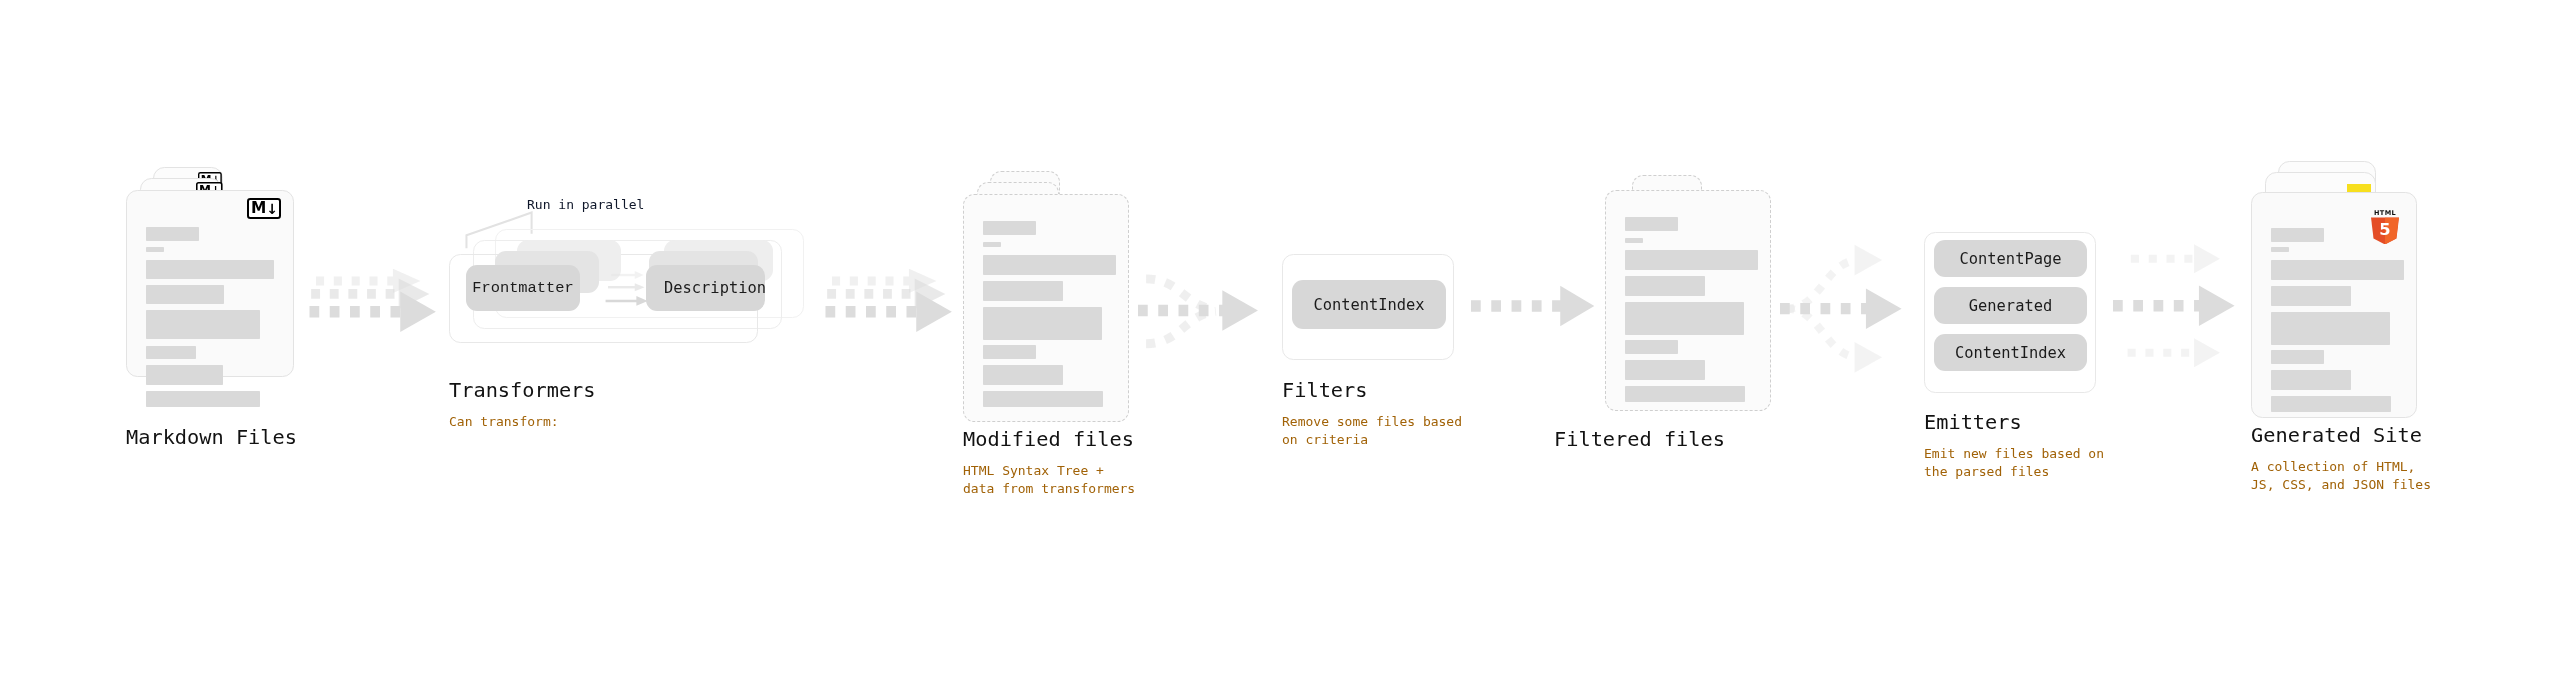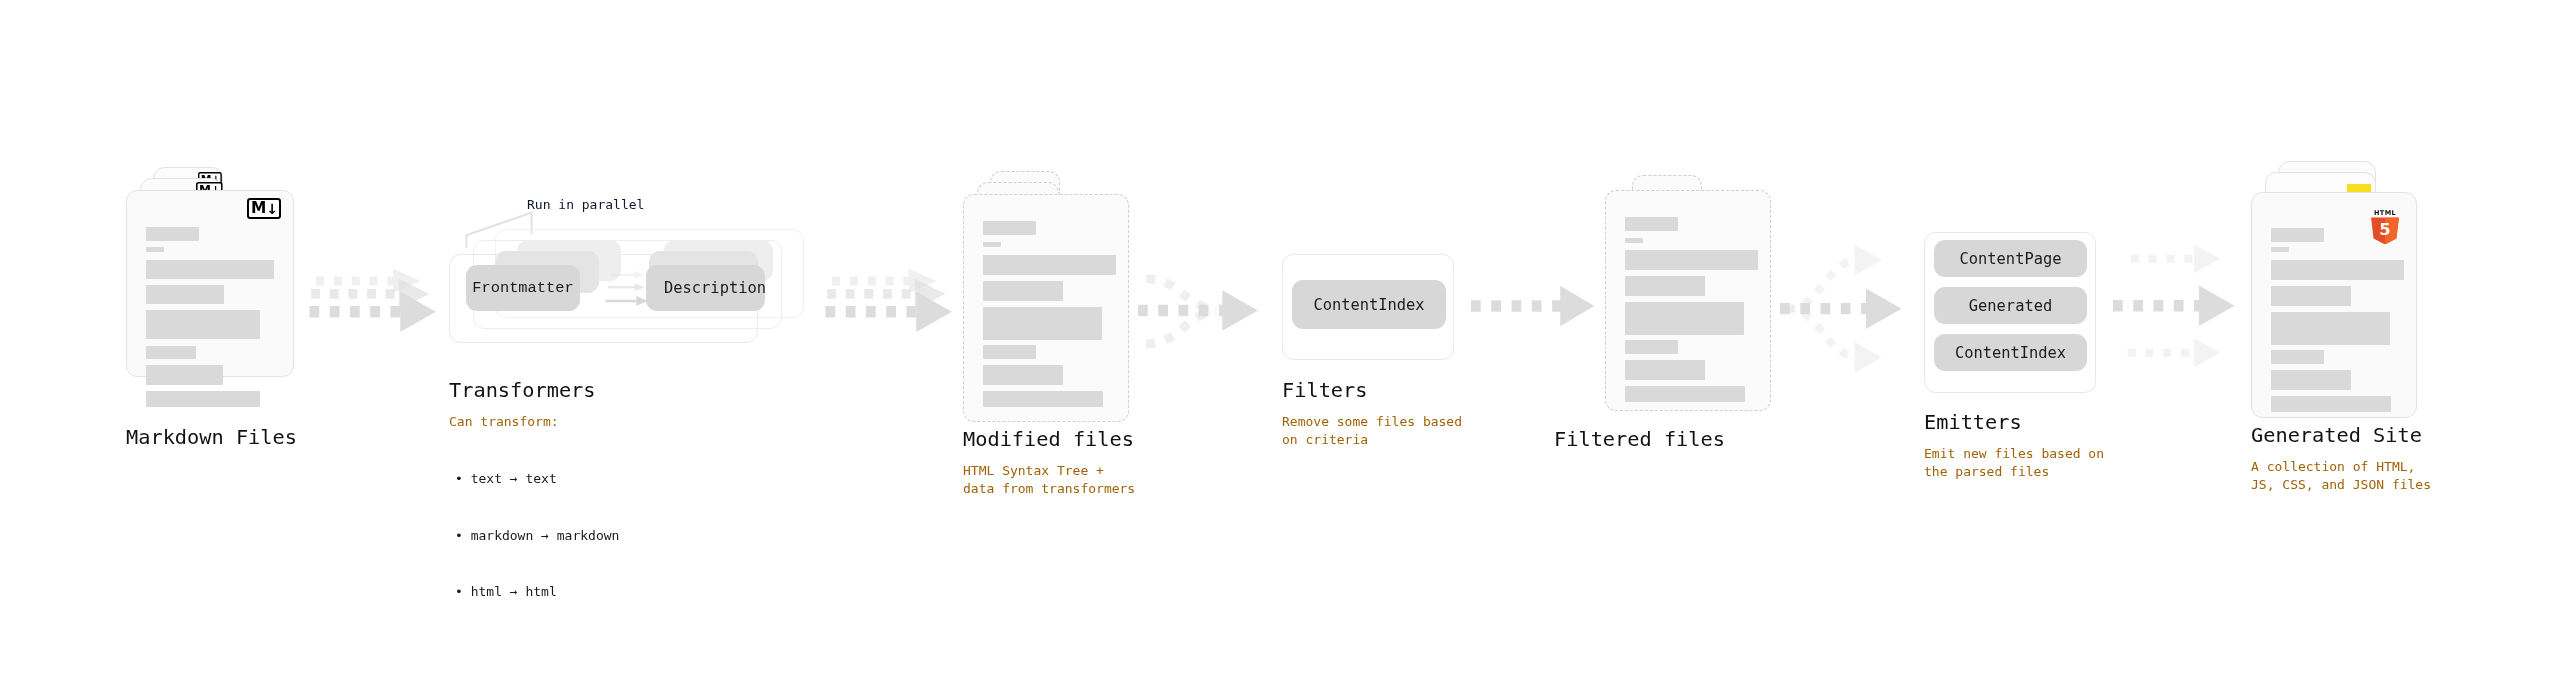--- a/index.html
+++ b/index.html
@@ -247,25 +247,20 @@
     <div class="pill" style="left:17px;  top:36px; width:114px; height:46px;font-family:Liberation Mono, monospace;">
       <span>Frontmatter</span>
     </div>
     <div class="pill" style="left:197px; top:36px; width:119px; height:46px;padding-left:19px;">
       <span>Description</span>
     </div>
   </div>
 
   <div class="title" style="left:449px; top:378px;">Transformers</div>
   <div class="subtitle" style="left:449px; top:413px;">Can transform:</div>
-  <div class="bullets" style="left:455px; top:433px;">
-    <div>•&nbsp;<span>text → text</span></div>
-    <div>•&nbsp;<span>markdown → markdown</span></div>
-    <div>•&nbsp;<span>html → html</span></div>
-  </div>
 
   <svg style="left:825px; top:268px; width:163px; height:81px;" viewBox="0 0 200 100" width="163" height="81">
     <g opacity="0.42">
       <line x1="8" y1="16" x2="110" y2="16" stroke="#dcdcdc" stroke-width="11" stroke-dasharray="10 12"></line>
       <polygon points="103,1 137,16 103,31" fill="#dcdcdc"></polygon>
     </g>
     <g opacity="0.6">
       <line x1="2" y1="32" x2="116" y2="32" stroke="#dcdcdc" stroke-width="12" stroke-dasharray="11 12"></line>
       <polygon points="110,13 148,32 110,51" fill="#dcdcdc"></polygon>
     </g>

